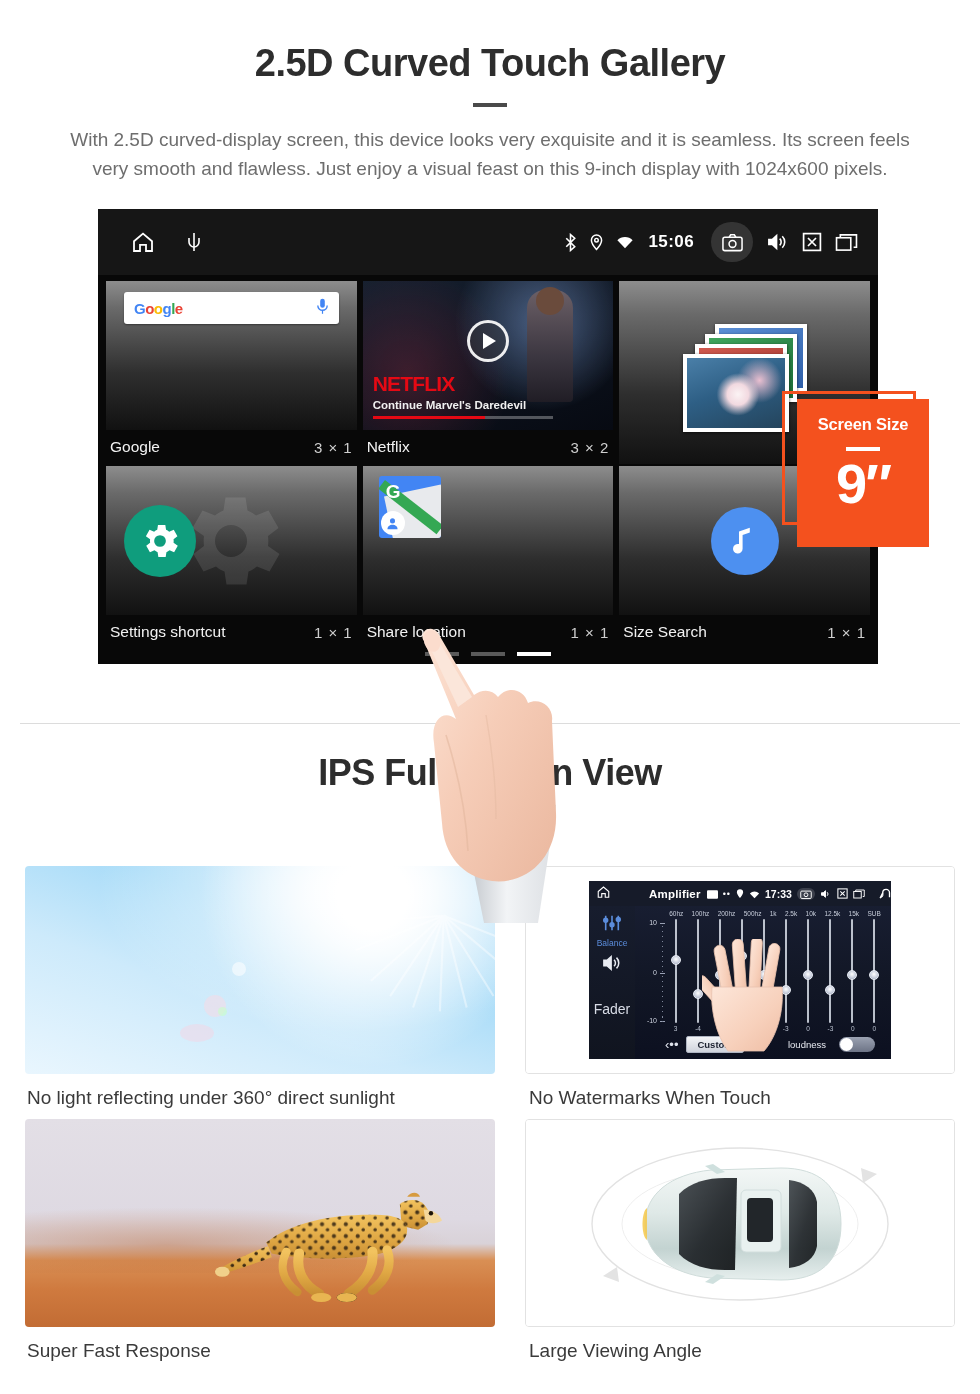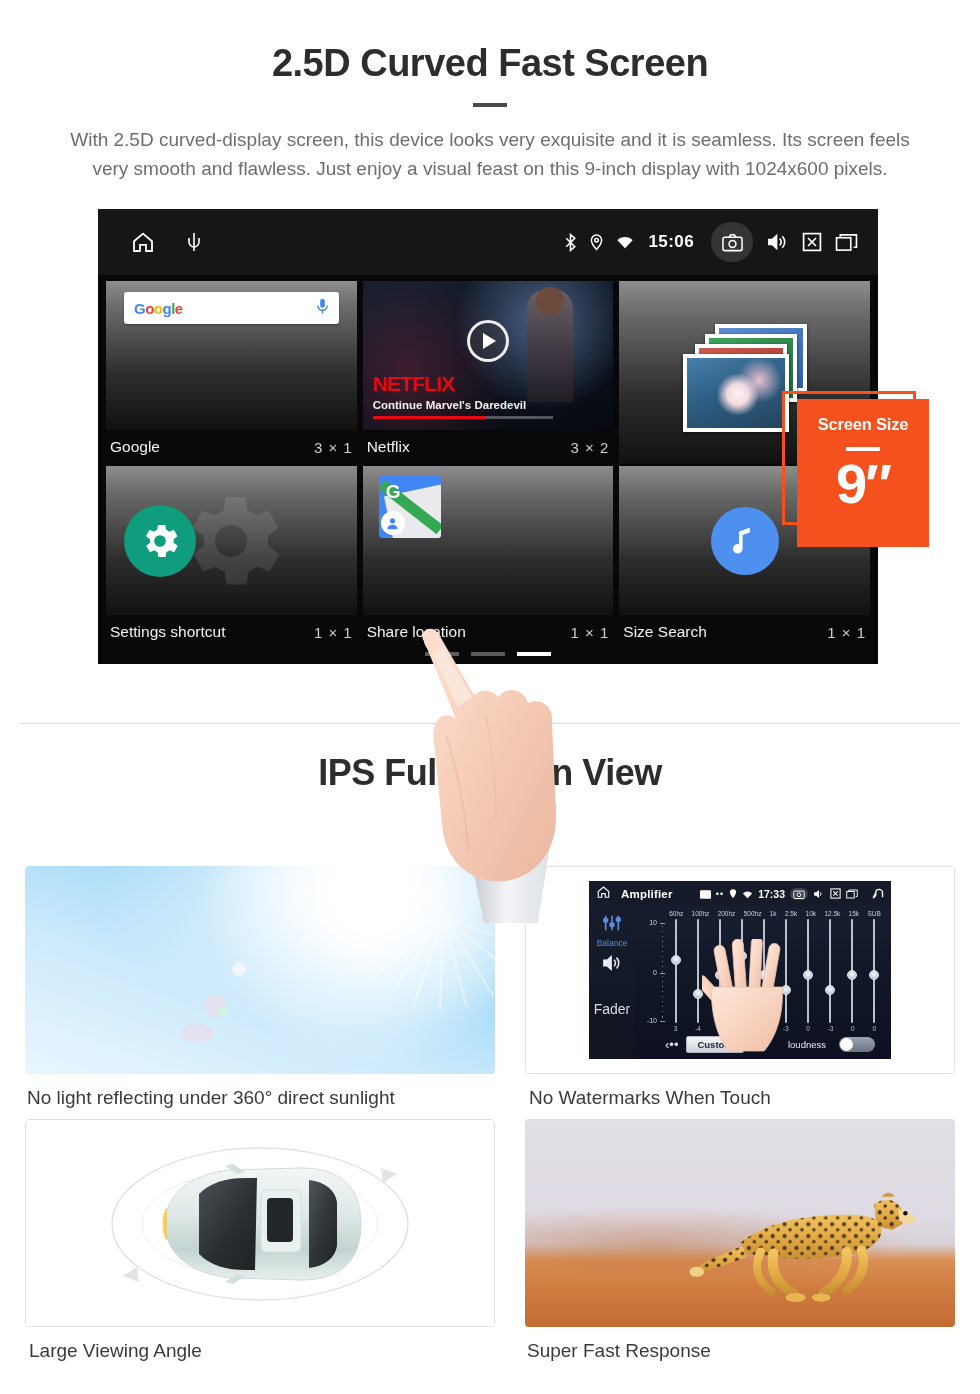--- a/index.html
+++ b/index.html
@@ -284,21 +284,21 @@
   .amp-outer { position:absolute; inset:0; display:flex; align-items:center; justify-content:center; background:#fff;}
   .amp {
     width: 302px; height: 178px;
     background: linear-gradient(180deg,#1a2035 0%,#121726 55%,#0c1020 100%);
     position: relative; overflow: hidden;
   }
   .amp-bar {
     height: 25px; background: #161b29;
     display:flex; align-items:center; color:#fff; padding: 0 7px; gap: 6px;
   }
-  .amp-title { font-size: 11.5px; font-weight: bold; margin-left: 4px; letter-spacing: .2px;}
+  .amp-title { font-size: 11.5px; font-weight: bold; margin-left: 32px; letter-spacing: .2px;}
   .amp-bar .grp { margin-left: auto; display:flex; align-items:center; gap:5px; }
   .amp-time { font-size: 10.5px; font-weight: bold; }
   .amp-pill { background: rgba(255,255,255,.16); border-radius: 9px; padding: 1px 3px; display:flex;}
   .amp-body { display: flex; height: 153px; }
   .amp-side {
     width: 46px; padding-top: 8px;
     display:flex; flex-direction: column; align-items:center; gap: 2px;
     background: linear-gradient(180deg,#171d2e,#10141f);
   }
   .amp-side .lbl { font-size: 8.5px; color: #5b8ddc; }
@@ -347,21 +347,21 @@
   .cheetah { position:absolute; right: 6%; bottom: 8%; width: 58%; height: 66%; }
 
   
   .car-wrap { position:absolute; inset:0; display:flex; align-items:center; justify-content:center; background:#fff;}
 </style>
 </head>
 <body>
 
 <div class="section" id="section-one">
 
-  <h1 class="sec-title">2.5D Curved Fast Screen</h1>
+  <h1 class="sec-title">2.5D Curved Touch Gallery</h1>
   <div class="title-rule"></div>
   <p class="sec-desc">With 2.5D curved-display screen, this device looks very exquisite and it is seamless. Its screen feels very smooth and flawless. Just enjoy a visual feast on this 9-inch display with 1024x600 pixels.</p>
 
   <div class="device-wrap">
 
     <div class="android-screen">
 
       <div class="status-bar">
         <div class="sb-left">
           <span class="sb-icon">
@@ -791,57 +791,20 @@
             <rect x="48" y="-2" width="11" height="62" rx="5.5" transform="rotate(3 53 29)"></rect>
             <rect x="63" y="4" width="11" height="56" rx="5.5" transform="rotate(10 68 32)"></rect>
             <rect x="2" y="34" width="11" height="34" rx="5.5" transform="rotate(-42 7 51)"></rect>
             <path d="M10 48 C8 70 14 96 26 112 L62 112 C76 96 82 70 80 48 Z"></path>
           </g>
         </svg>
       </div>
       <div class="tile-caption">No Watermarks When Touch</div>
     </div>
 
-    <div class="tile right">
-      <div class="tile-media bordered">
-        <div class="car-wrap">
-          <svg width="330" height="175" viewBox="0 0 330 175">
-            <defs>
-              <linearGradient id="body" x1="0" y1="0" x2="0" y2="1">
-                <stop offset="0%" stop-color="#f3f7f6"></stop>
-                  <stop offset="40%" stop-color="#dfe9e7"></stop>
-                <stop offset="72%" stop-color="#c3d3d1"></stop>
-                  <stop offset="100%" stop-color="#e7efee"></stop>
-              </linearGradient>
-              <linearGradient id="glass" x1="0" y1="0" x2="1" y2="1">
-                <stop offset="0%" stop-color="#3c4247"></stop>
-                  <stop offset="55%" stop-color="#1c2024"></stop>
-                  <stop offset="100%" stop-color="#0f1214"></stop>
-              </linearGradient>
-            </defs>
-            <ellipse cx="165" cy="88" rx="148" ry="76" fill="none" stroke="#e2e2e2" stroke-width="1.4"></ellipse>
-            <path d="M286 32 l16 6 -14 9 z" fill="#e3e3e3"></path>
-            <path d="M44 146 l-16 -6 14 -9 z" fill="#e3e3e3"></path>
-            <ellipse cx="165" cy="88" rx="118" ry="54" fill="none" stroke="#eeeeee" stroke-width="1"></ellipse>
-            <path d="M70 88 C70 58 96 38 136 34 L206 32 C244 32 266 50 266 88
-                     C266 126 244 144 206 144 L136 142 C96 138 70 118 70 88 Z" fill="url(#body)" stroke="#cfdcda" stroke-width="1"></path>
-            <path d="M104 58 C116 46 132 42 150 42 L162 42 L160 134 L150 134 C132 134 116 130 104 118 Z" fill="url(#glass)" opacity=".92"></path>
-            <path d="M214 44 C230 46 240 54 242 66 L242 110 C240 122 230 130 214 132 Z" fill="url(#glass)" opacity=".9"></path>
-            <rect x="166" y="54" width="40" height="62" rx="5" fill="#e9f1f0" stroke="#d2dedd"></rect>
-            <rect x="172" y="62" width="26" height="44" rx="4" fill="#22262a"></rect>
-            <path d="M130 30 L138 28 L150 36 L142 38 Z" fill="#cfe0de"></path>
-            <path d="M130 146 L138 148 L150 140 L142 138 Z" fill="#cfe0de"></path>
-            <path d="M72 72 C66 76 66 100 72 104" fill="#f5c84a" opacity=".85"></path>
-            <path d="M90 36 C110 26 140 22 166 22" fill="none" stroke="#ffffff" stroke-width="1.2" opacity=".6"></path>
-          </svg>
-        </div>
-      </div>
-      <div class="tile-caption">Large Viewing Angle</div>
-    </div>
-
     <div class="tile">
       <div class="tile-media">
         <div class="cheetah-bg"></div>
         <div class="sand-haze"></div>
         <svg class="cheetah" viewBox="0 0 260 150">
           <defs>
             <linearGradient id="fur" x1="0" y1="0" x2="0" y2="1">
               <stop offset="0%" stop-color="#f2c35f"></stop>
                 <stop offset="55%" stop-color="#e0a844"></stop>
                 <stop offset="100%" stop-color="#c98f34"></stop>
@@ -869,14 +832,51 @@
             </g>
             <ellipse cx="148" cy="136" rx="11" ry="5" fill="#e5b css"></ellipse>
             <ellipse cx="148" cy="136" rx="11" ry="5" fill="#e8b551"></ellipse>
             <ellipse cx="120" cy="136" rx="11" ry="5" fill="#e8b551"></ellipse>
             <ellipse cx="12" cy="108" rx="8" ry="5.5" fill="#f0d08a"></ellipse>
           </g>
         </svg>
       </div>
       <div class="tile-caption">Super Fast Response</div>
     </div>
+
+    <div class="tile right">
+      <div class="tile-media bordered">
+        <div class="car-wrap">
+          <svg width="330" height="175" viewBox="0 0 330 175">
+            <defs>
+              <linearGradient id="body" x1="0" y1="0" x2="0" y2="1">
+                <stop offset="0%" stop-color="#f3f7f6"></stop>
+                  <stop offset="40%" stop-color="#dfe9e7"></stop>
+                <stop offset="72%" stop-color="#c3d3d1"></stop>
+                  <stop offset="100%" stop-color="#e7efee"></stop>
+              </linearGradient>
+              <linearGradient id="glass" x1="0" y1="0" x2="1" y2="1">
+                <stop offset="0%" stop-color="#3c4247"></stop>
+                  <stop offset="55%" stop-color="#1c2024"></stop>
+                  <stop offset="100%" stop-color="#0f1214"></stop>
+              </linearGradient>
+            </defs>
+            <ellipse cx="165" cy="88" rx="148" ry="76" fill="none" stroke="#e2e2e2" stroke-width="1.4"></ellipse>
+            <path d="M286 32 l16 6 -14 9 z" fill="#e3e3e3"></path>
+            <path d="M44 146 l-16 -6 14 -9 z" fill="#e3e3e3"></path>
+            <ellipse cx="165" cy="88" rx="118" ry="54" fill="none" stroke="#eeeeee" stroke-width="1"></ellipse>
+            <path d="M70 88 C70 58 96 38 136 34 L206 32 C244 32 266 50 266 88
+                     C266 126 244 144 206 144 L136 142 C96 138 70 118 70 88 Z" fill="url(#body)" stroke="#cfdcda" stroke-width="1"></path>
+            <path d="M104 58 C116 46 132 42 150 42 L162 42 L160 134 L150 134 C132 134 116 130 104 118 Z" fill="url(#glass)" opacity=".92"></path>
+            <path d="M214 44 C230 46 240 54 242 66 L242 110 C240 122 230 130 214 132 Z" fill="url(#glass)" opacity=".9"></path>
+            <rect x="166" y="54" width="40" height="62" rx="5" fill="#e9f1f0" stroke="#d2dedd"></rect>
+            <rect x="172" y="62" width="26" height="44" rx="4" fill="#22262a"></rect>
+            <path d="M130 30 L138 28 L150 36 L142 38 Z" fill="#cfe0de"></path>
+            <path d="M130 146 L138 148 L150 140 L142 138 Z" fill="#cfe0de"></path>
+            <path d="M72 72 C66 76 66 100 72 104" fill="#f5c84a" opacity=".85"></path>
+            <path d="M90 36 C110 26 140 22 166 22" fill="none" stroke="#ffffff" stroke-width="1.2" opacity=".6"></path>
+          </svg>
+        </div>
+      </div>
+      <div class="tile-caption">Large Viewing Angle</div>
+    </div>
   </div>
 </div>
 
 </body></html>

